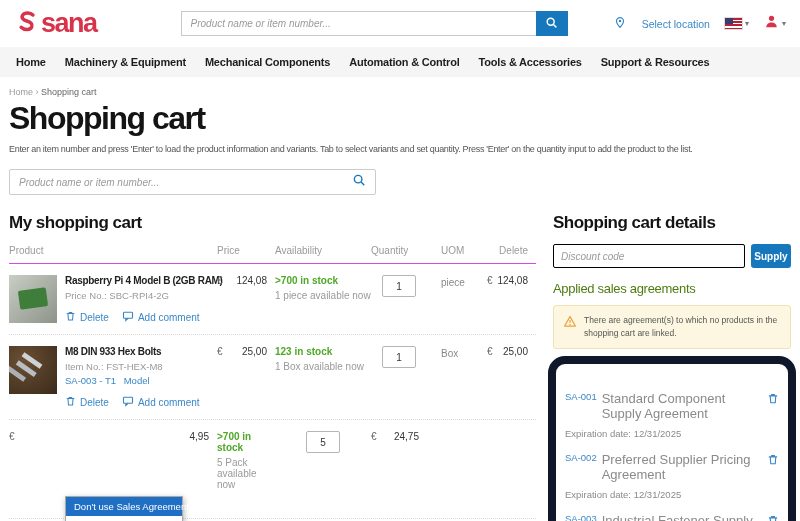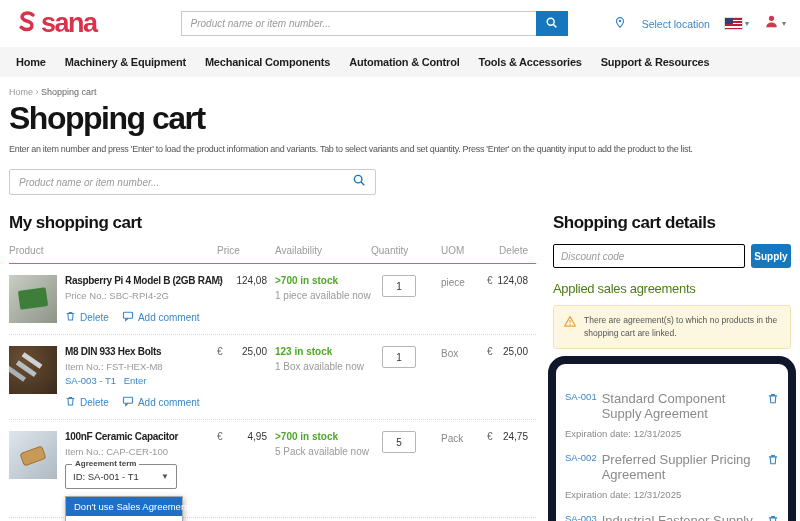--- a/index.html
+++ b/index.html
@@ -261,21 +261,21 @@
       <div class="cart-grid cart-row">
         <div class="product-cell">
           <div class="thumb thumb-bolt">
               <div class="inner"></div>
             </div>
           <div class="pinfo">
             <div class="pname">M8 DIN 933 Hex Bolts</div>
             <div class="pitem">Item No.: FST-HEX-M8</div>
             <div class="pagreement">
               <span>SA-003 - T1</span>
-              <span class="chg">Enter</span>
+              <span class="chg">Model</span>
             </div>
             <div class="pactions">
               <span class="paction">
                 <span>
                   <svg width="11" height="12" viewBox="0 0 16 16" fill="none" stroke="currentColor" stroke-width="1.5">
                       <path d="M2.5 4.5h11M6.2 4.5V2.8h3.6v1.7M4.3 4.5l.7 9.2h6l.7-9.2"></path>
                     </svg>
                 </span>
                 <span>Delete</span>
               </span>
@@ -303,46 +303,31 @@
           <input class="qty-input" value="1" style="">
         </div>
         <div class="uom-cell">Box</div>
         <div class="money total-cell" style="padding-right:8px;">
           <span class="cur">€</span>
             <span class="amt">25,00</span>
         </div>
       </div>
 
       <div class="cart-grid cart-row row-capacitor">
-        <div class="product-cell">
-          <div class="thumb thumb-cap">
-              <div class="inner"></div>
-            </div>
-          <div class="pinfo">
-            <div class="pname">100nF Ceramic Capacitor</div>
-            <div class="pitem">Item No.: CAP-CER-100</div>
-            <div class="agr-select">
-              <span class="agr-label">Agreement term</span>
-              <span class="agr-value">ID: SA-001 - T1</span>
-              <span class="agr-caret">▼</span>
-            </div>
-          </div>
-        </div>
         <div class="money">
           <span class="cur">€</span>
             <span class="amt">4,95</span>
         </div>
         <div>
           <div class="avail-strong">&gt;700 in stock</div>
           <div class="avail-sub">5 Pack available now</div>
         </div>
         <div class="qty-cell">
           <input class="qty-input" value="5" style="">
         </div>
-        <div class="uom-cell">Pack</div>
         <div class="money total-cell" style="padding-right:8px;">
           <span class="cur">€</span>
             <span class="amt">24,75</span>
         </div>
 
         <div class="agr-options">
           <div class="agr-option selected">Don't use Sales Agreement</div>
           <div class="agr-option">ID: SA-001 - T1</div>
 
         </div>

